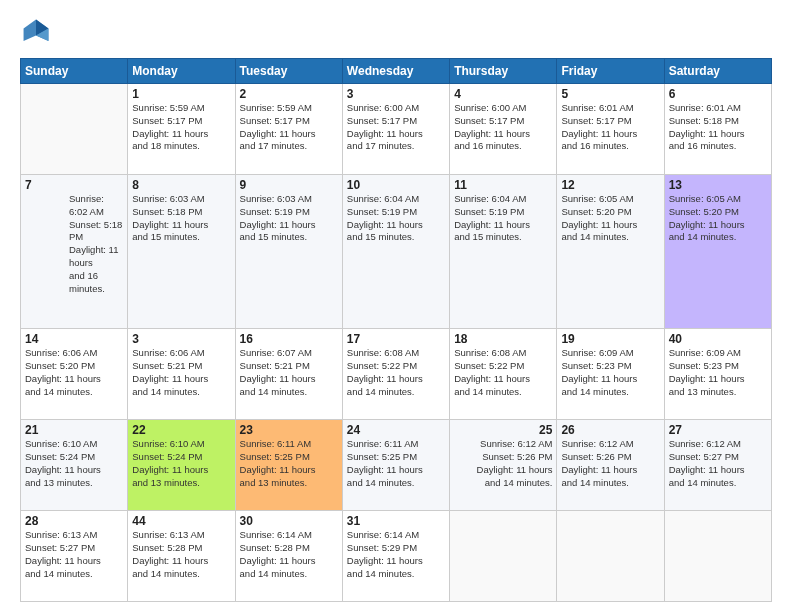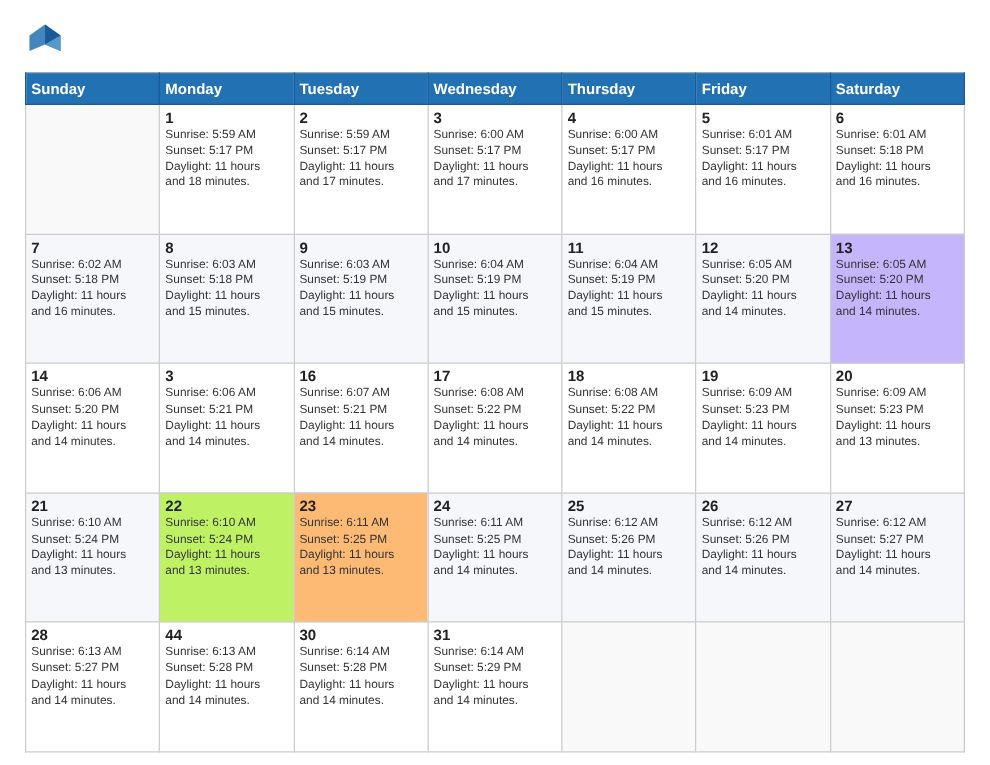--- a/index.html
+++ b/index.html
@@ -176,21 +176,21 @@
             <span class="day-number">6</span>
             <div class="day-info" style="white-space: pre-line;">Sunrise: 6:01 AM
 Sunset: 5:18 PM
 Daylight: 11 hours
 and 16 minutes.</div>
           </td>
         </tr>
         <tr>
           <td style="background: rgb(245, 247, 250);">
             <span class="day-number">7</span>
-            <div class="day-info" style="white-space: pre-line;">Sunrise: 6:02 AM
+            <div class="day-info" style="white-space: pre-line; margin-left: 44px;">Sunrise: 6:02 AM
 Sunset: 5:18 PM
 Daylight: 11 hours
 and 16 minutes.</div>
           </td>
           <td style="background: rgb(245, 247, 250);">
             <span class="day-number">8</span>
             <div class="day-info" style="white-space: pre-line;">Sunrise: 6:03 AM
 Sunset: 5:18 PM
 Daylight: 11 hours
 and 15 minutes.</div>
@@ -268,21 +268,21 @@
 and 14 minutes.</div>
           </td>
           <td>
             <span class="day-number">19</span>
             <div class="day-info" style="white-space: pre-line;">Sunrise: 6:09 AM
 Sunset: 5:23 PM
 Daylight: 11 hours
 and 14 minutes.</div>
           </td>
           <td>
-            <span class="day-number">20</span>
+            <span class="day-number">40</span>
             <div class="day-info" style="white-space: pre-line;">Sunrise: 6:09 AM
 Sunset: 5:23 PM
 Daylight: 11 hours
 and 13 minutes.</div>
           </td>
         </tr>
         <tr>
           <td style="background: rgb(245, 247, 250);">
             <span class="day-number">21</span>
             <div class="day-info" style="white-space: pre-line;">Sunrise: 6:10 AM
@@ -304,21 +304,21 @@
 Daylight: 11 hours
 and 13 minutes.</div>
           </td>
           <td style="background: rgb(245, 247, 250);">
             <span class="day-number">24</span>
             <div class="day-info" style="white-space: pre-line;">Sunrise: 6:11 AM
 Sunset: 5:25 PM
 Daylight: 11 hours
 and 14 minutes.</div>
           </td>
-          <td style="background: rgb(245, 247, 250);">
+          <td style="background: rgb(245, 247, 250); text-align: right;">
             <span class="day-number">25</span>
             <div class="day-info" style="white-space: pre-line;">Sunrise: 6:12 AM
 Sunset: 5:26 PM
 Daylight: 11 hours
 and 14 minutes.</div>
           </td>
           <td style="background: rgb(245, 247, 250);">
             <span class="day-number">26</span>
             <div class="day-info" style="white-space: pre-line;">Sunrise: 6:12 AM
 Sunset: 5:26 PM

